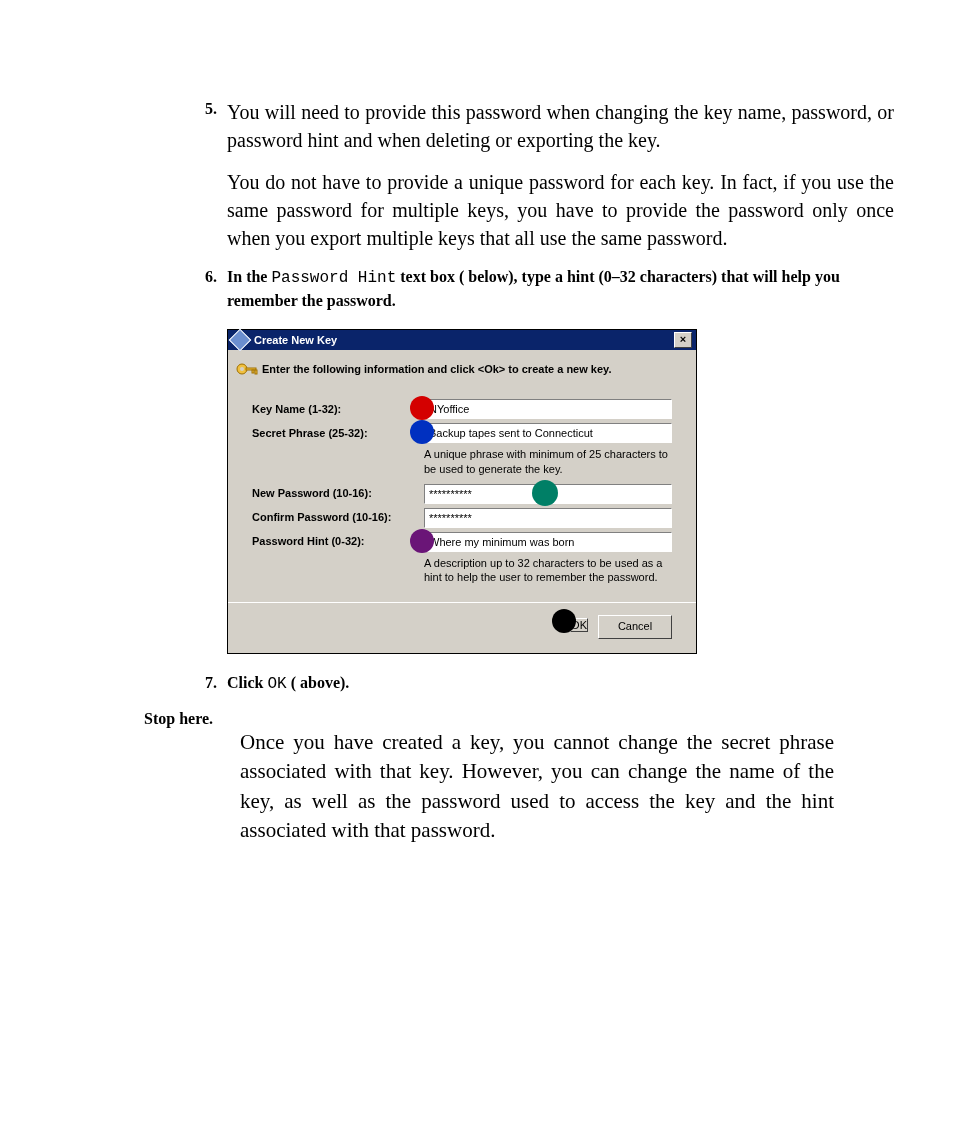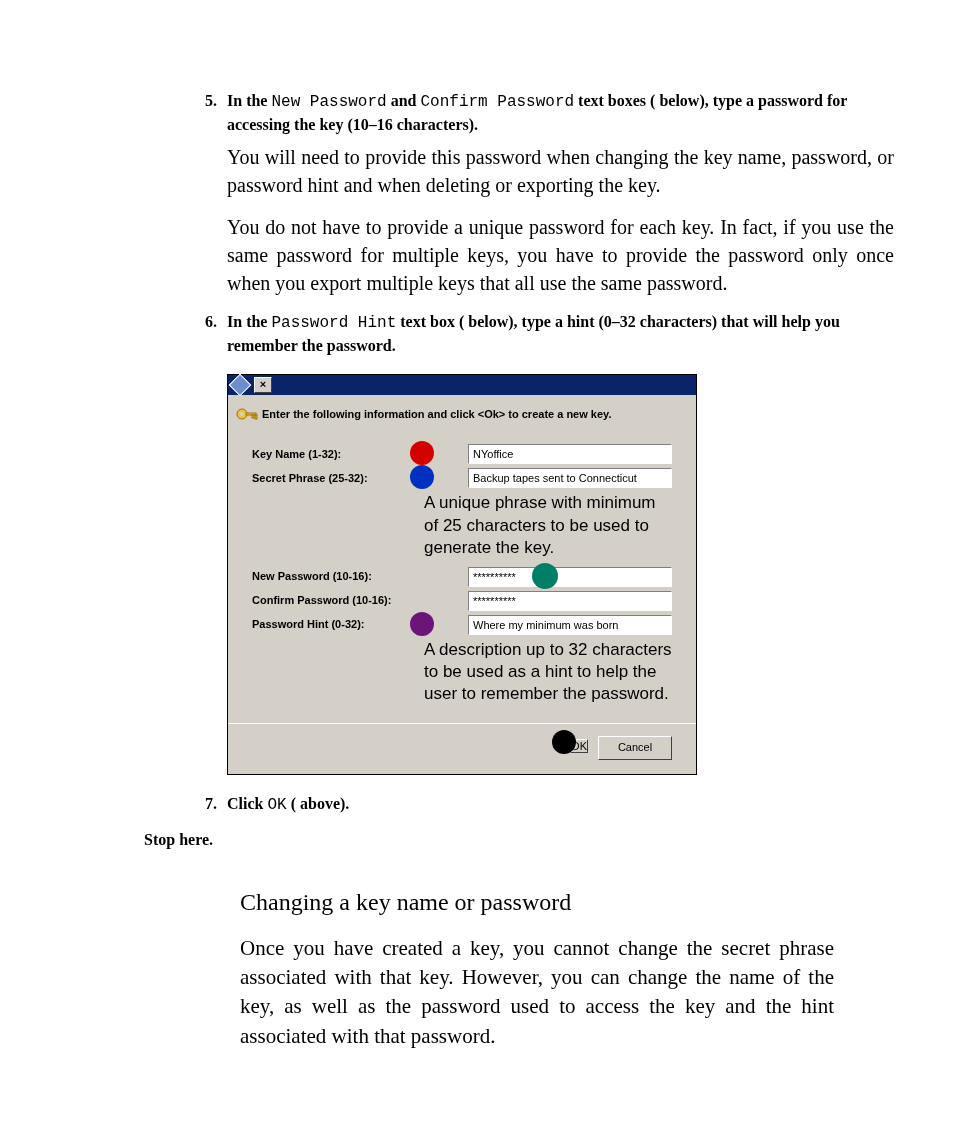--- a/index.html
+++ b/index.html
@@ -113,42 +113,41 @@
   }
   .keyicon svg { position: absolute; left: 0; top: -2px; }
   .dlg-body {
     padding: 6px 24px 10px 24px;
   }
   .row {
     display: flex;
     align-items: center;
     margin: 4px 0;
     position: relative;
-    gap: 44px;
   }
   .row .lbl {
     width: 172px;
     font-weight: bold;
   }
   .row .field {
     flex: 1;
     height: 18px;
     background: #fff;
     border-top: 1px solid #808080;
     border-left: 1px solid #808080;
     border-right: 1px solid #fff;
     border-bottom: 1px solid #fff;
     padding: 0 4px;
     line-height: 18px;
     font-size: 11px;
   }
   .helptext {
     margin: 4px 0 8px 172px;
     color: #000;
-    font-size: 17px;
+    font-size: 11px;
     line-height: 1.3;
   }
   .dot {
     position: absolute;
     width: 24px; height: 24px;
     border-radius: 50%;
     background: #000;
     left: 158px;
     top: -3px;
   }
@@ -182,37 +181,35 @@
 </style>
 </head>
 <body>
 
 <div class="page">
 
   <ol class="steps">
 
     <li>
       <span class="num">5.</span>
-      <span class="lede">
-        <span>In the </span><span class="mono">New Password</span><span> and </span><span class="mono">Confirm Password</span><span> text boxes (   below), type a password for accessing the key (10–16 characters).</span>
-      </span>
       <p class="body-para">You will need to provide this password when changing the key name, password, or password hint and when deleting or exporting the key.</p>
       <p class="body-para">You do not have to provide a unique password for each key. In fact, if you use the same password for multiple keys, you have to provide the password only once when you export multiple keys that all use the same password.</p>
     </li>
 
     <li>
       <span class="num">6.</span>
       <span class="lede">
         <span>In the </span><span class="mono">Password Hint</span><span> text box (   below), type a hint (0–32 characters) that will help you remember the password.</span>
       </span>
 
       
       <div class="dialog">
         <div class="titlebar">
           <span class="ticon"></span>
+          <span class="ttext">Create New Key</span>
           <span class="closebtn">×</span>
         </div>
         <div class="dlg-instr">
           <span class="keyicon">
             <svg width="22" height="16" viewBox="0 0 22 16">
                 <circle cx="6" cy="8" r="5" fill="#f0c040" stroke="#a07000"></circle>
                 <circle cx="6" cy="8" r="2" fill="#d4d0c8"></circle>
                 <rect x="10" y="7" width="10" height="2" fill="#f0c040" stroke="#a07000"></rect>
                 <rect x="16" y="9" width="2" height="3" fill="#f0c040" stroke="#a07000"></rect>
                 <rect x="19" y="9" width="2" height="4" fill="#f0c040" stroke="#a07000"></rect>
@@ -268,16 +265,15 @@
       <span class="num">7.</span>
       <span class="lede">
         <span>Click </span><span class="mono">OK</span><span> (   above).</span>
       </span>
     </li>
 
   </ol>
 
   <p class="stop">Stop here.</p>
 
-  <h2 class="section">Changing a key name or password</h2>
   <p class="section-para">Once you have created a key, you cannot change the secret phrase associated with that key. However, you can change the name of the key, as well as the password used to access the key and the hint associated with that password.</p>
 
 </div>
 
 </body></html>

